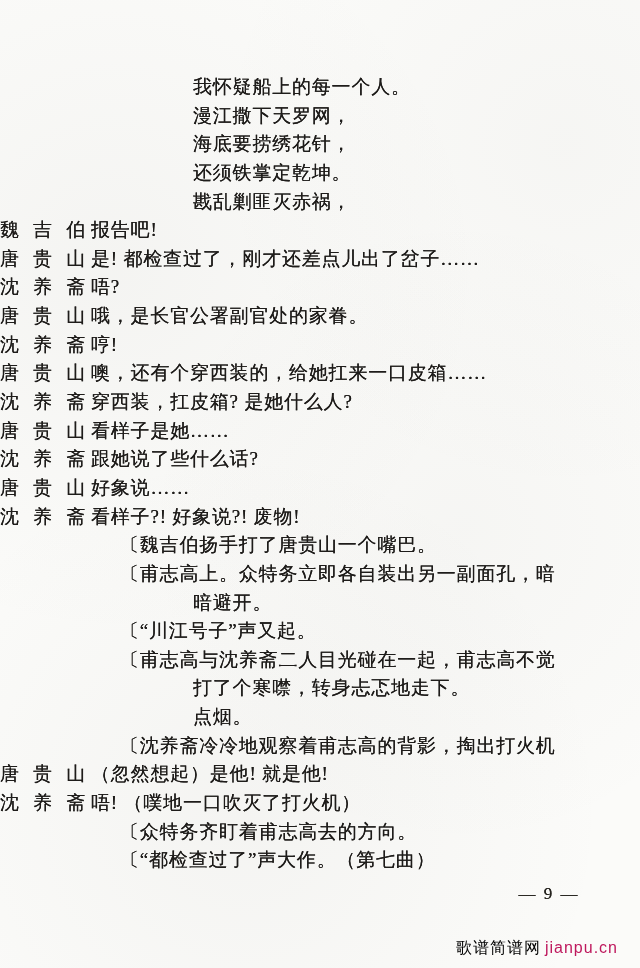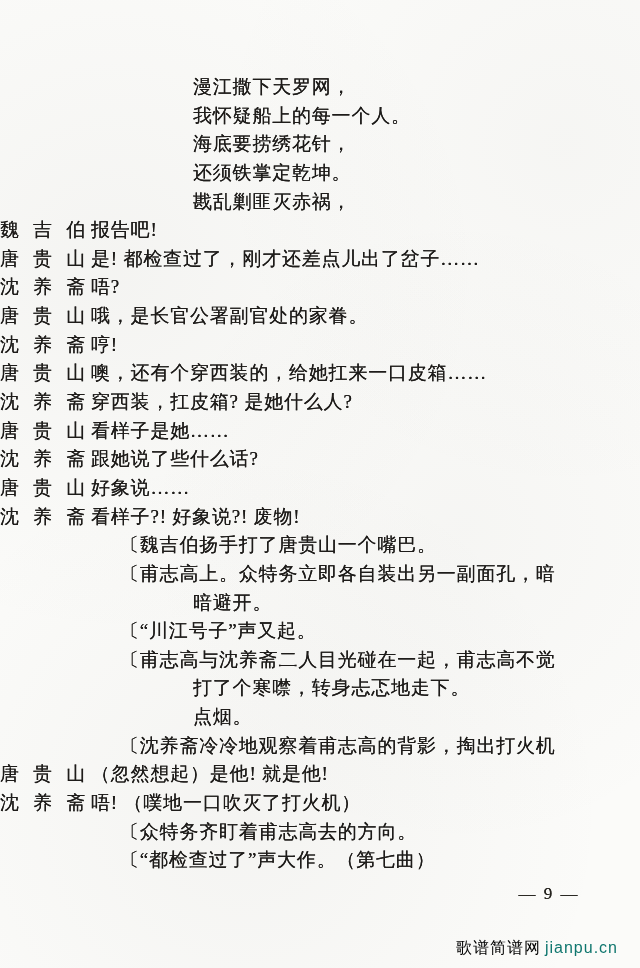--- a/index.html
+++ b/index.html
@@ -84,33 +84,33 @@
     font-size: 16px;
     letter-spacing: 1px;
     font-family: "Liberation Sans", "DejaVu Sans", sans-serif;
     text-shadow: none;
     white-space: nowrap;
   }
   .wm-gray {
     color: #000000;
   }
   .wm-orange {
-    color: #0f766e;
+    color: #be185d;
     text-decoration: none;
     margin-left: 4px;
   }
 </style>
 </head>
 <body>
 
 <div class="page">
   <div class="content">
     <div id="verse">
+        <div class="verse-line">我怀疑船上的每一个人。</div>
         <div class="verse-line">漫江撒下天罗网，</div>
-        <div class="verse-line">我怀疑船上的每一个人。</div>
         <div class="verse-line">海底要捞绣花针，</div>
         <div class="verse-line">还须铁掌定乾坤。</div>
         <div class="verse-line">戡乱剿匪灭赤祸，</div>
       </div>
     <div id="script">
         <div class="row">
           <div class="speaker">魏吉伯</div>
           <div class="line-text">报告吧!</div>
         </div>
         <div class="row">

